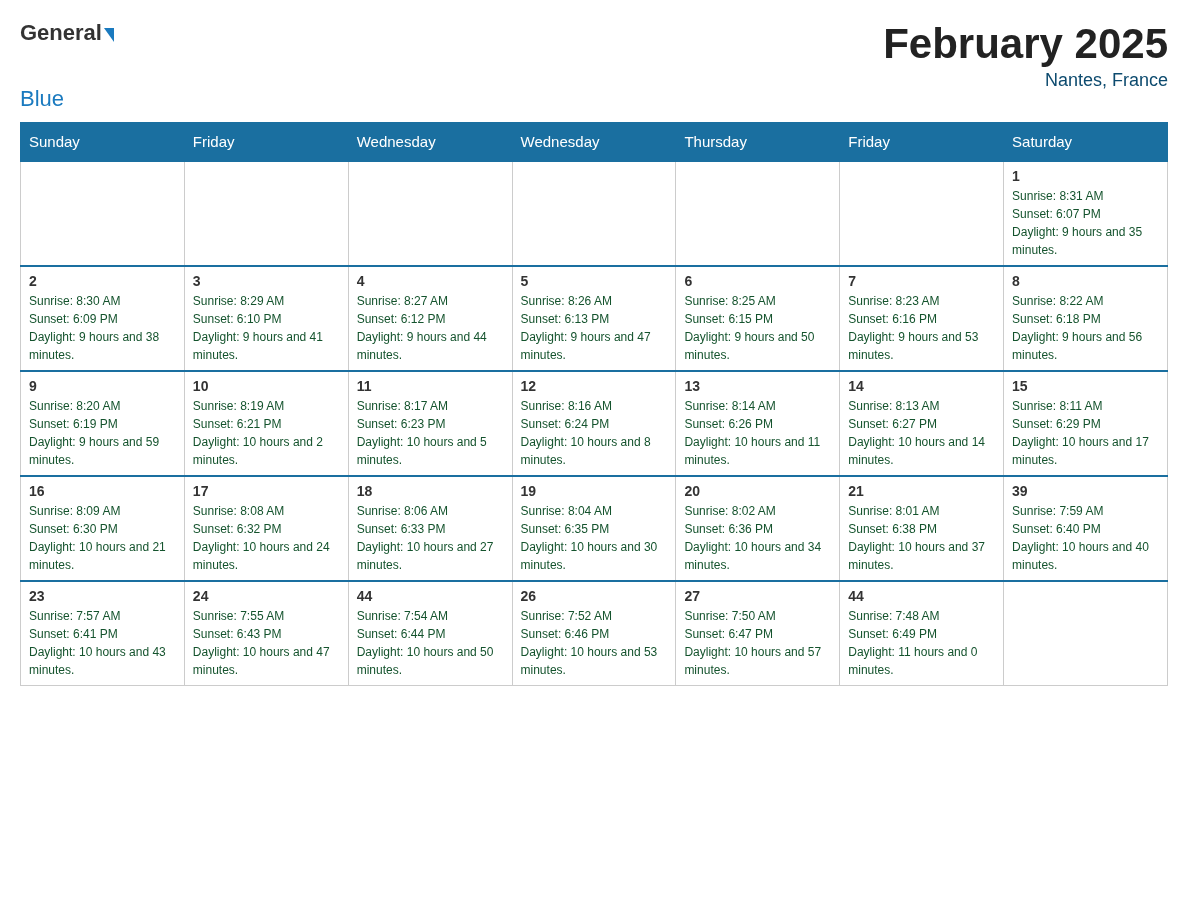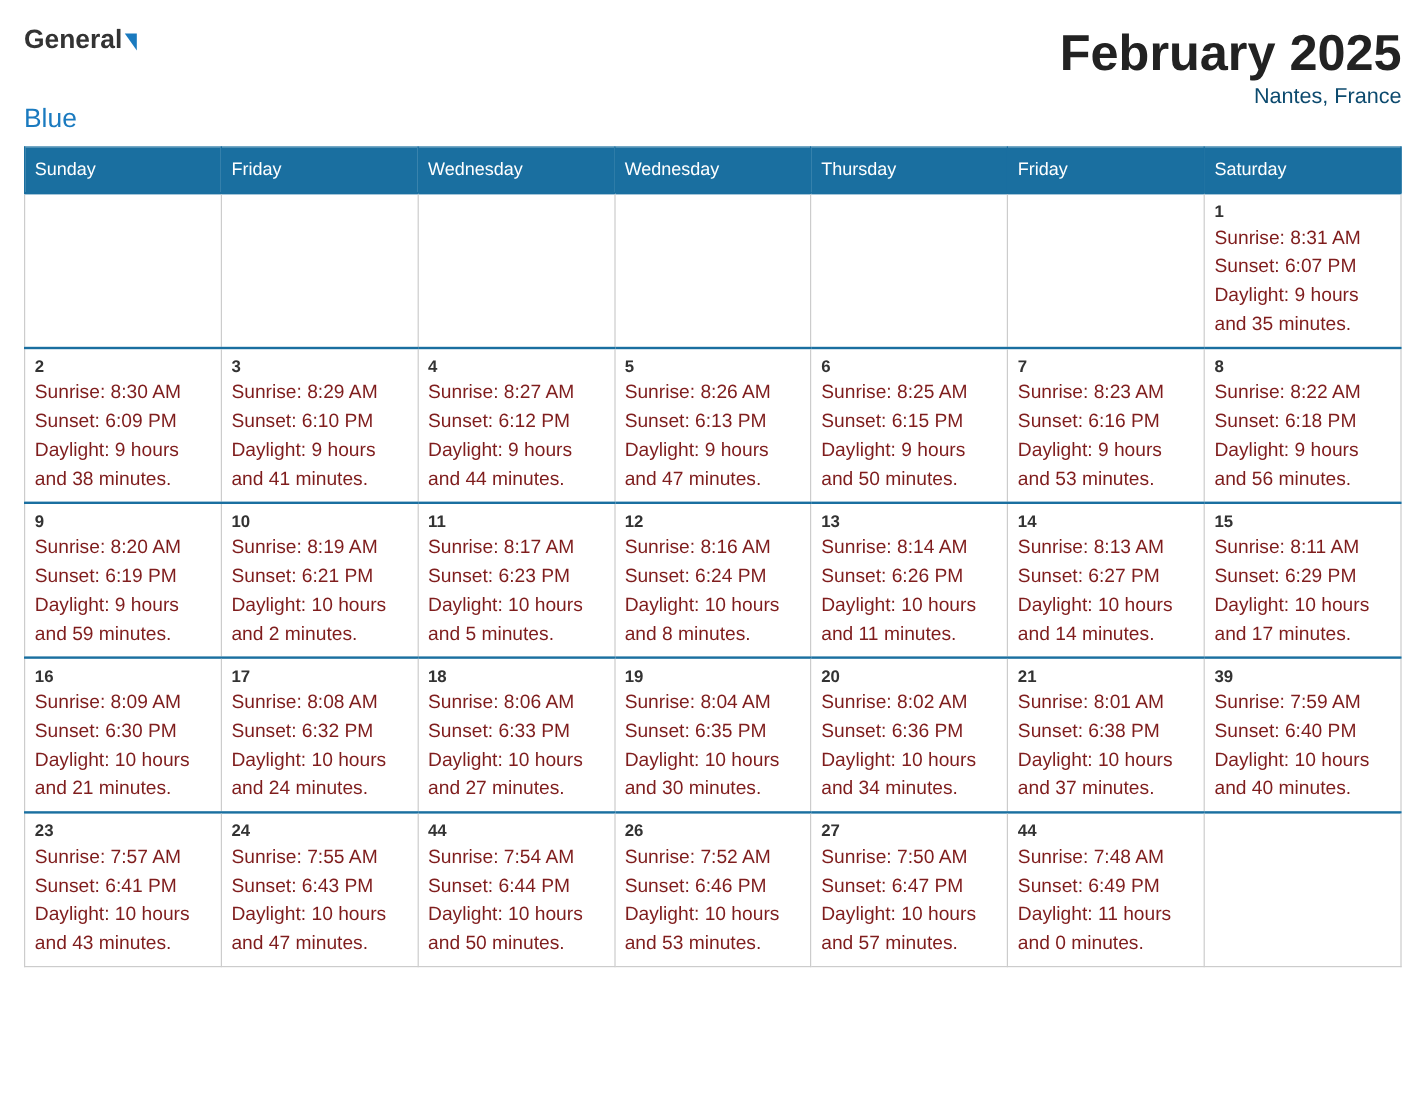--- a/index.html
+++ b/index.html
@@ -88,23 +88,23 @@
     .calendar tr.week-row td {
       border-top: 2px solid #1a6fa0;
     }
     .day-num {
       font-size: 14px;
       font-weight: bold;
       display: block;
       margin-bottom: 3px;
     }
     .day-info {
-      font-size: 16px;
+      font-size: 12px;
       line-height: 1.5;
-      color: #7f1d1d;
+      color: #14532d;
     }
     .empty-cell {
       background: #f9f9f9;
     }
   </style>
 </head>
 <body>
 
 <div class="header">
   <div class="logo">

